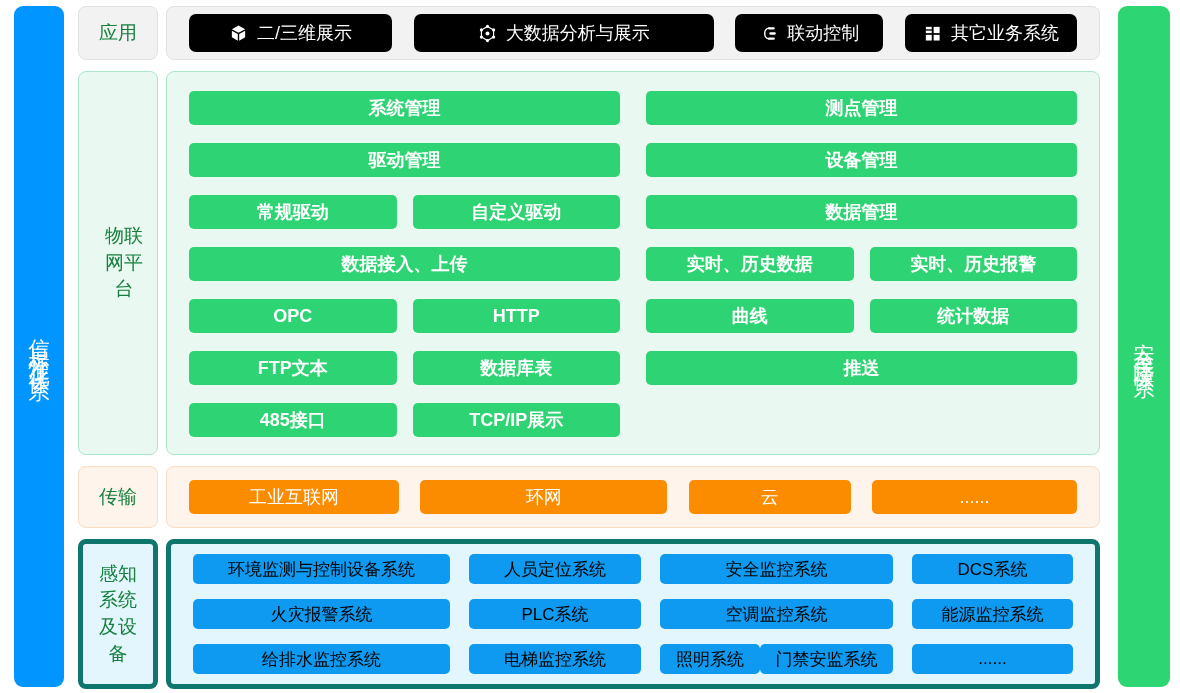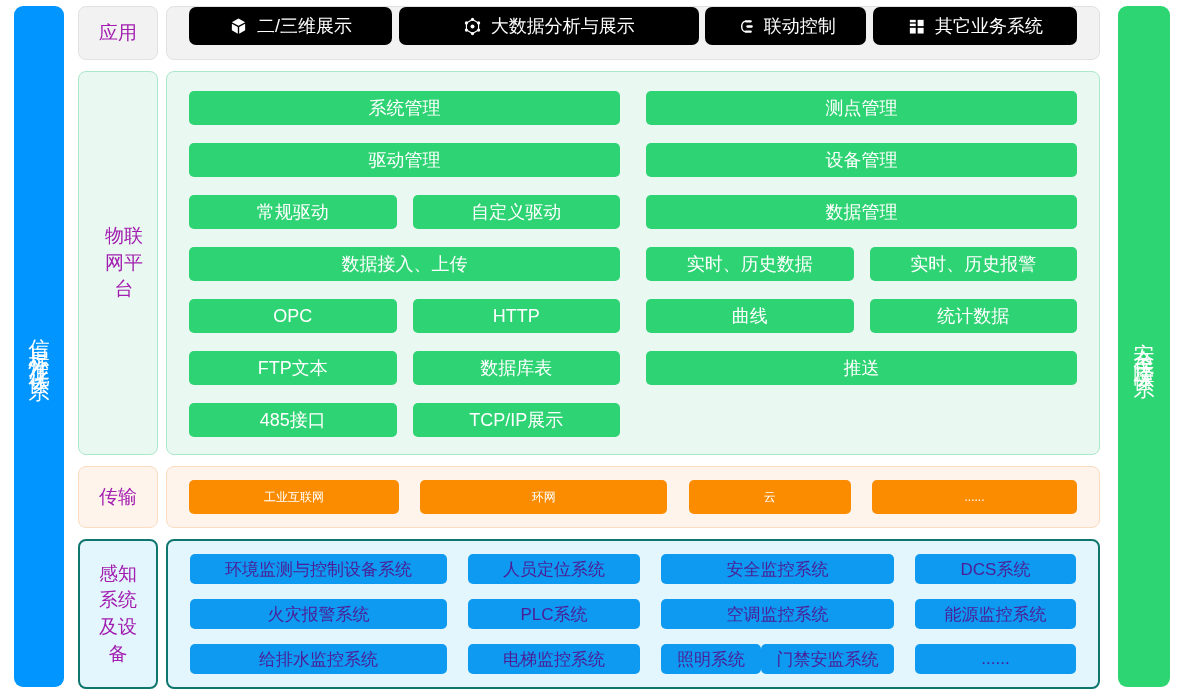--- a/index.html
+++ b/index.html
@@ -16,65 +16,65 @@
     writing-mode:vertical-rl; text-orientation:upright;
     color:#ffffff; font-size:21px; letter-spacing:7px; font-weight:500;
   }
   .vbar.leftbar  { left:14px;  width:50px; background:#0095FF; }
   .vbar.rightbar { left:1118px; width:52px; background:#2ED573; }
 
   .content { position:absolute; left:78px; top:6px; width:1022px; display:flex; flex-direction:column; gap:11px; }
   .rowsec { display:flex; gap:8px; }
   .row-label {
     flex:0 0 80px; border-radius:8px; display:flex; align-items:center; justify-content:center;
-    font-size:19px; color:#a21caf; line-height:1.4; text-align:center;
+    font-size:19px; color:#15803d; line-height:1.4; text-align:center;
   }
   .row-label .lbl { width:44px; word-break:break-all; }
   .row-body { flex:1; border-radius:8px; }
 
   .sec-gray  { background:#F2F2F2; border:1px solid #E1E1E1; }
   .sec-green { background:#E9F9F1; border:1px solid #ABE8C9;padding-left:12px; }
   .sec-orange{ background:#FEF4EB; border:1px solid #FADCC1; }
-  .sec-blue  { background:#E3F6FD; border:2px solid #0f766e; }
+  .sec-blue  { background:#E3F6FD; border:5px solid #0f766e; }
 
   .app-row   { height:54px; }
   .iot-row   { height:384px; }
   .trans-row { height:62px; }
   .percep-row{ height:150px; }
 
-  .app-body { display:flex; align-items:flex-start; justify-content:space-between; padding:0 22px; }
+  .app-body { display:flex; align-items:center; justify-content:space-between; padding:0 22px; }
   .app-btn {
     height:38px; background:#000000; border-radius:7px; color:#ffffff; font-size:18px;
     display:flex; align-items:center; justify-content:center; gap:9px;
   }
-  .app-btn.w1{ width:203px; } .app-btn.w2{ width:300px; } .app-btn.w3{ width:161px; } .app-btn.w4{ width:204px; }
+  .app-btn.w1{ width:203px; } .app-btn.w2{ width:300px; } .app-btn.w3{ width:148px; } .app-btn.w4{ width:172px; }
   .app-btn svg { display:block; }
 
   .iot-body { display:flex; gap:26px; padding:19px 22px; }
   .iot-col { flex:1; display:flex; flex-direction:column; gap:18px; }
-  .iot-line { display:flex; gap:16px; flex:0 0 34px; height:34px; }
+  .iot-line { display:flex; gap:16px; flex:0 0 34px; height:34px;font-weight:bold; }
   .gbtn {
     flex:1; background:#2ED373; border-radius:5px; color:#ffffff; font-size:18px;
     display:flex; align-items:center; justify-content:center;
   }
 
   .trans-body { display:flex; align-items:center; justify-content:space-between; padding:0 22px; }
   .obtn {
-    height:34px; background:#FB8C00; border-radius:5px; color:#ffffff; font-size:12px;
+    height:34px; background:#FB8C00; border-radius:5px; color:#ffffff; font-size:18px;
     display:flex; align-items:center; justify-content:center;
   }
   .obtn.w1{ width:210px; } .obtn.w2{ width:247px; } .obtn.w3{ width:162px; } .obtn.w4{ width:205px; }
 
   .percep-body {
     display:grid; grid-template-columns:257px 172px 233px 161px;
     justify-content:space-between; align-content:center;
     padding:0 22px; row-gap:15px;
   }
   .bbtn {
-    height:30px; background:#0E9AF1; border-radius:5px; color:#4c1d95; font-size:17px;
+    height:30px; background:#0E9AF1; border-radius:5px; color:#000000; font-size:17px;
     display:flex; align-items:center; justify-content:center; white-space:nowrap;
   }
   .split { display:flex; }
   .split .bbtn.small { flex:0 0 100px; }
   .split .bbtn.big   { flex:1; }
 </style>
 </head>
 <body>
 
 <div class="vbar leftbar">

